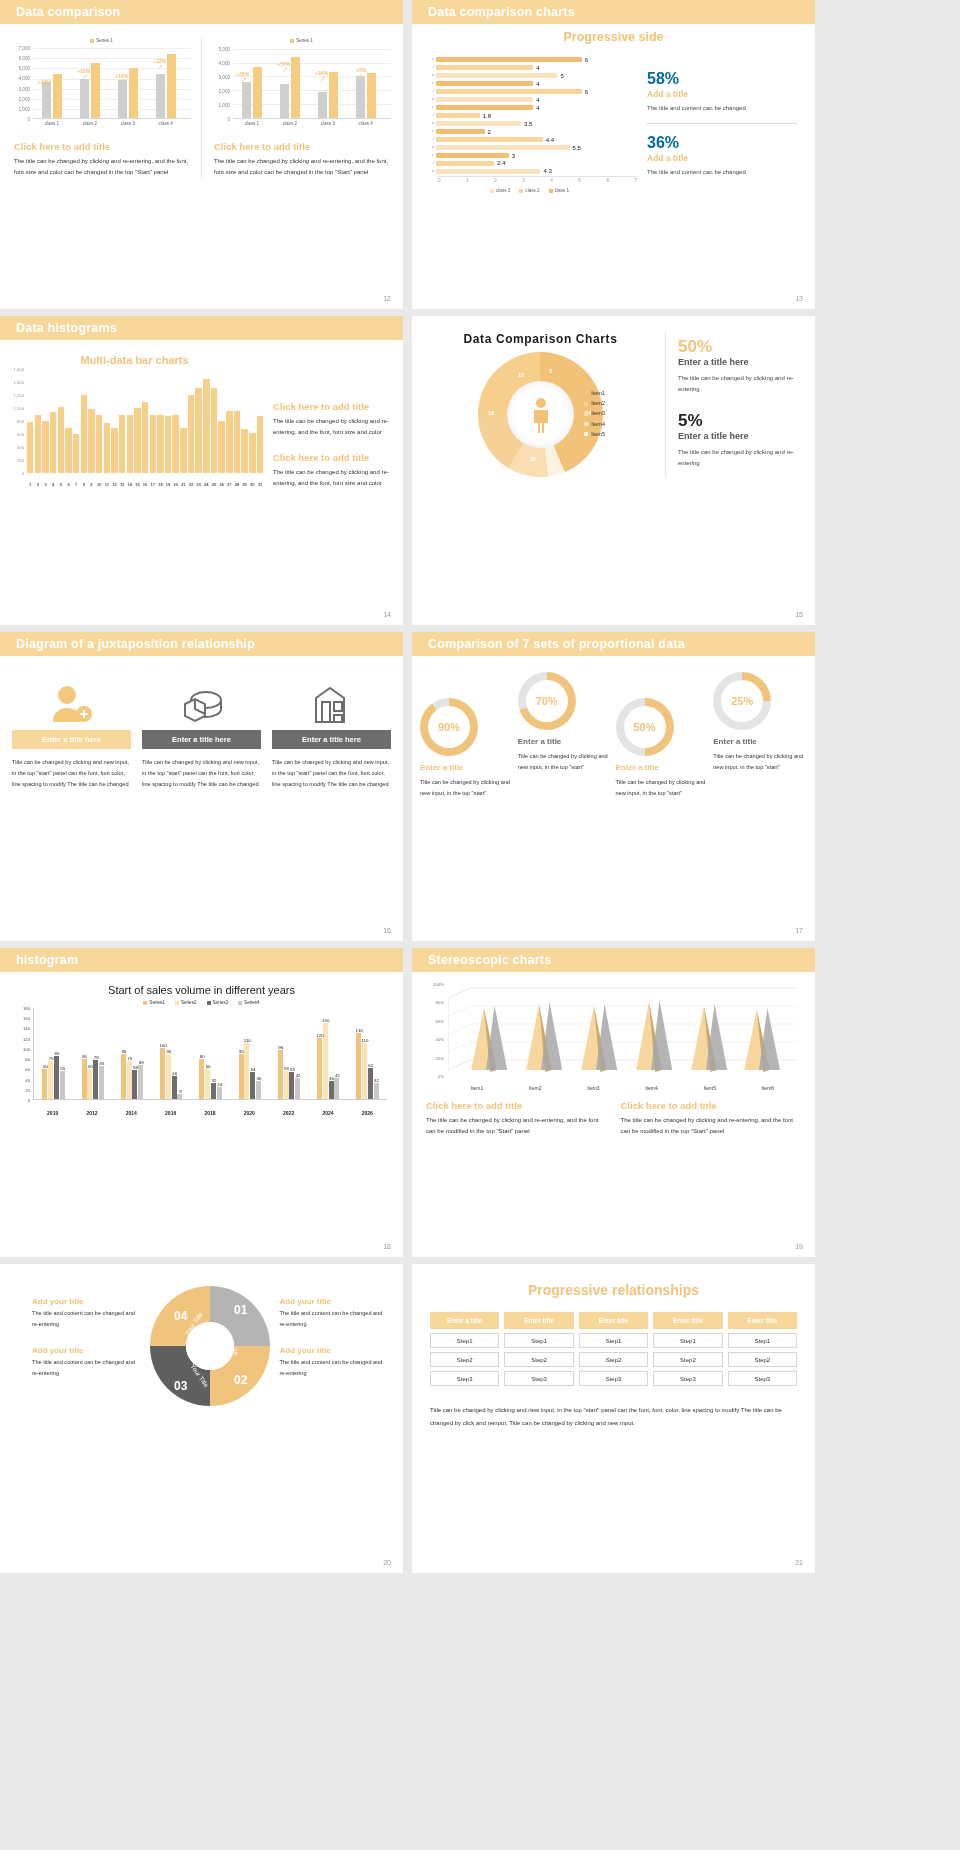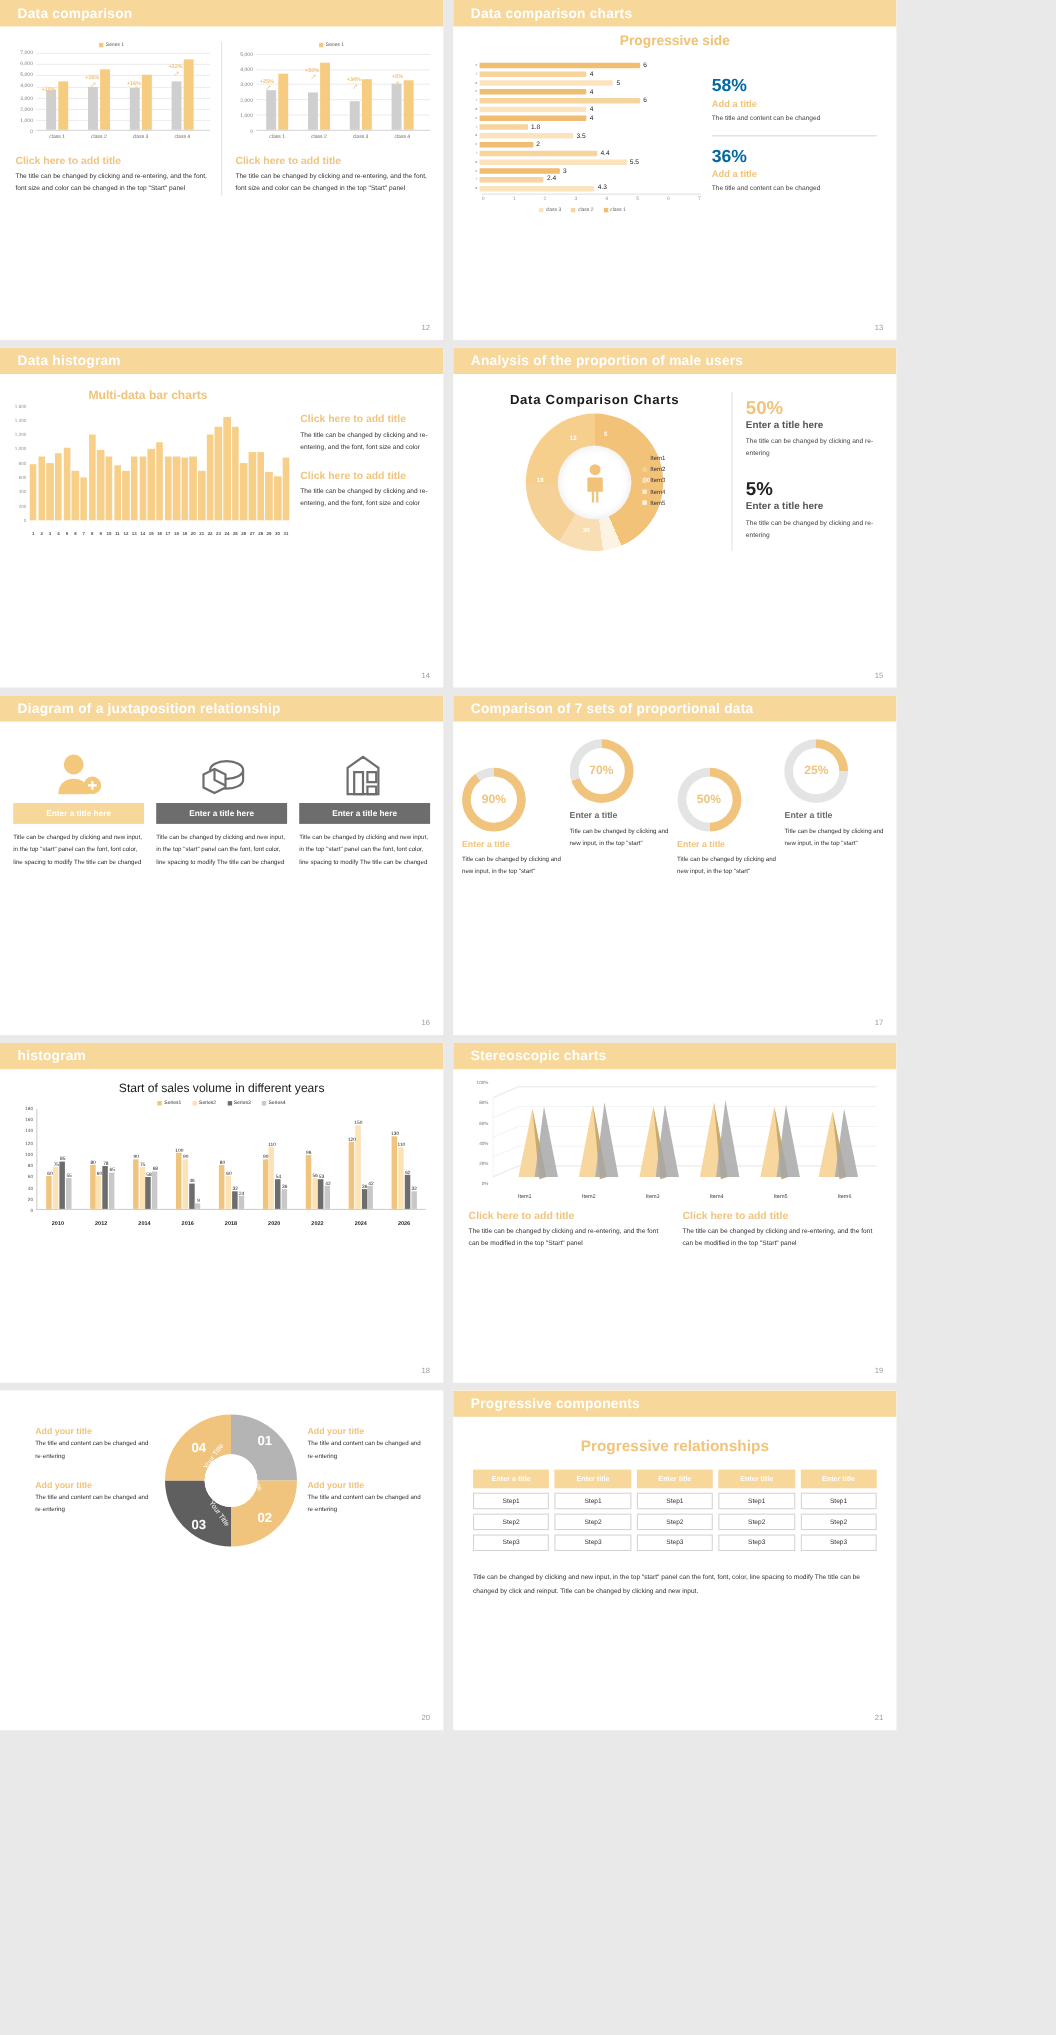--- a/index.html
+++ b/index.html
@@ -71,21 +71,21 @@
   .haxis { display:flex; justify-content:space-between; font-size:4.6px; color:#9a9a9a; border-top:1px solid #e2e2e2; padding-top:1px; margin-left:16px;}
   .hlegend { display:flex; gap:9px; justify-content:center; font-size:4.6px; color:#666; margin-top:5px;}
   .hlegend .sw{display:inline-block;width:4px;height:4px;margin-right:2px;vertical-align:middle;}
   .s13-right { width:150px; padding-top:14px;}
   .kpi-num { font-size:16px; font-weight:bold; color:#0369a1; line-height:1.1;}
   .kpi-sub { font-size:8.5px; font-weight:bold; color:#f0c47c; margin:1px 0 4px;}
   .kpi-txt { font-size:6px; color:#444; line-height:1.9;}
   .kpi-rule { height:1px; background:#d9d9d9; margin:9px 0 10px 0;}
 
   
-  .s14-body{ display:flex; padding:14px 12px 0 6px; gap:10px;}
+  .s14-body{ display:flex; padding:14px 12px 0 6px; gap:10px;align-items:flex-end;}
   .s14-left{ flex:1; }
   .mdb-title{ color:#f0c47c; font-size:11px; font-weight:bold; text-align:center; margin-bottom:3px;}
   .chart14{ position:relative; height:120px;}
   .ax14{position:absolute;left:0;top:0;bottom:16px;width:20px;}
   .ax14 div{position:absolute;right:2px;font-size:4.2px;color:#9a9a9a;transform:translateY(-50%);}
   .plot14{position:absolute;left:21px;right:0;top:0;bottom:16px;display:flex;align-items:flex-end;gap:1.2px;}
   .plot14 .b{flex:1;background:#f7cf88;}
   .xl14{position:absolute;left:21px;right:0;bottom:2px;display:flex;gap:1.2px;}
   .xl14 span{flex:1;text-align:center;font-size:4px;color:#555;font-weight:bold;}
   .s14-right{ width:118px; padding-top:22px;}
@@ -404,21 +404,21 @@
           <div class="kpi-sub">Add a title</div>
           <div class="kpi-txt">The title and content can be changed</div>
         </div>
       </div>
     </div>
     <div class="pagenum">13</div>
   </div>
 
   <div class="slide">
     <div class="slide-title-bar">
-      <span class="slide-title">Data histogram</span>
+      <span class="slide-title">Data histograms</span>
     </div>
     <div class="s14-body">
       <div class="s14-left">
         <div class="mdb-title">Multi-data bar charts</div>
         <div class="chart14">
           <div class="ax14" id="s14ax">
               <div style="top: 0%;">1,600</div>
               <div style="top: 12.5%;">1,400</div>
               <div style="top: 25%;">1,200</div>
               <div style="top: 37.5%;">1,000</div>
@@ -504,23 +504,20 @@
         <div>
           <div class="sub-head">Click here to add title</div>
           <div class="body-txt">The title can be changed by clicking and re-entering, and the font, font size and color</div>
         </div>
       </div>
     </div>
     <div class="pagenum">14</div>
   </div>
 
   <div class="slide">
-    <div class="slide-title-bar">
-      <span class="slide-title">Analysis of the proportion of male users</span>
-    </div>
     <div class="s15-body">
       <div class="s15-left">
         <div class="dcc-title">Data Comparison Charts</div>
         <div class="donut-wrap">
           <div class="donut" style="background:conic-gradient(#f2c279 0deg 157deg, #fdf3e2 157deg 173deg, #f9ddb3 173deg 211deg, #f6d197 211deg 268deg, #f7cf8d 268deg 360deg);"></div>
           <div class="donut-hole"></div>
           <svg class="person" width="22" height="36" viewBox="0 0 22 36">
             <circle cx="11" cy="6" r="5" fill="#f2c279"></circle>
             <path d="M4 13h14v13h-4v10h-2V26h-2v10h-2V26H4z" fill="#f2c279"></path>
           </svg>
@@ -883,23 +880,20 @@
         <div class="s20-blk">
           <div class="s20-h">Add your title</div>
           <div class="s20-p">The title and content can be changed and re-entering</div>
         </div>
       </div>
     </div>
     <div class="pagenum">20</div>
   </div>
 
   <div class="slide">
-    <div class="slide-title-bar">
-      <span class="slide-title">Progressive components</span>
-    </div>
     <div class="prog-title">Progressive relationships</div>
     <div class="prog-grid" id="s21grid">
         <div class="prog-col">
           <div class="prog-head">Enter a title</div>
           <div class="prog-cell">Step1</div>
           <div class="prog-cell">Step2</div>
           <div class="prog-cell">Step3</div>
         </div>
         <div class="prog-col">
           <div class="prog-head">Enter title</div>

